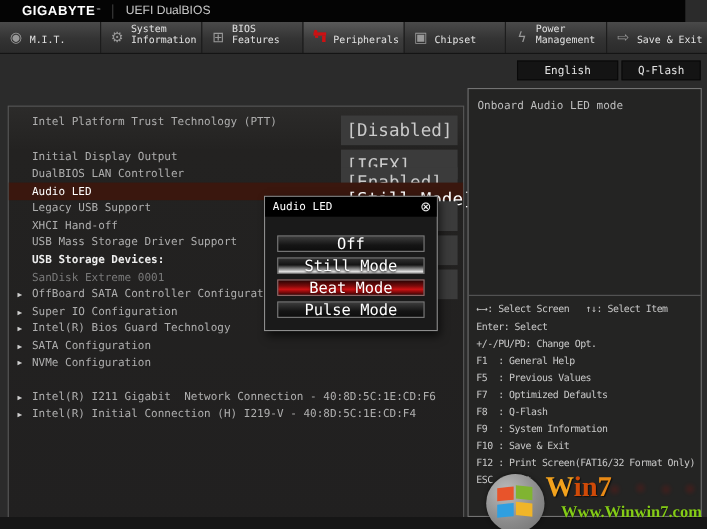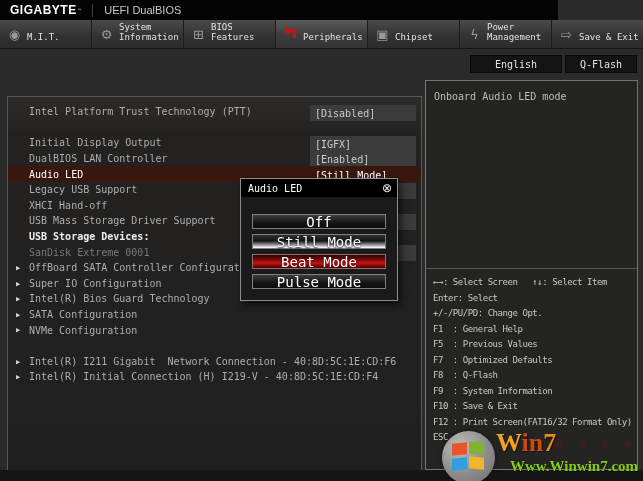--- a/index.html
+++ b/index.html
@@ -5,22 +5,22 @@
   html,body{margin:0;padding:0;}
   body{
     width:643px;height:481px;overflow:hidden;position:relative;
     background:#2b2b2b;
     font-family:"DejaVu Sans Mono", monospace;
     -webkit-font-smoothing:antialiased;
   }
   .screen{position:absolute;inset:0;}
 
   
-  .topbar{position:absolute;left:0;top:0;width:558px;height:20px;background:#040404;
-          display:flex;align-items:center;padding-left:10px;box-sizing:border-box;}
+  .topbar{position:absolute;left:0;top:0;width:623px;height:20px;background:#040404;
+          display:flex;align-items:center;padding-left:20px;box-sizing:border-box;}
   .brand{font-family:"Liberation Sans",sans-serif;font-weight:bold;color:#fff;
          font-size:12px;letter-spacing:.5px;}
   .brand-tm{color:#bbb;font-size:6px;vertical-align:super;margin-left:1px;}
   .topbar-divider{width:1px;height:13px;background:#3d3d3d;margin:0 11px;}
   .product{color:#c9c9c9;font-size:11px;font-family:"Liberation Sans",sans-serif;}
 
   
   .tabbar{position:absolute;left:0;top:20px;width:643px;height:29px;display:flex;
           background:#1a1a1a;border-bottom:1px solid #141414;box-sizing:border-box;}
   .tab{flex:1 1 0;display:flex;align-items:stretch;gap:5px;padding:2px 2px 2px 7px;
@@ -44,23 +44,23 @@
   .left-panel{position:absolute;left:7px;top:96px;width:415px;height:390px;
               border:1px solid #585858;box-sizing:border-box;
               background:linear-gradient(#2c2b2a,#232221 40px,#212020);}
   .rows{padding-top:7px;}
   .srow{height:15.6px;display:flex;align-items:center;position:relative;
         padding-left:21px;color:#aeaeae;font-size:10px;box-sizing:border-box;cursor:default;}
   .srow .arrow{position:absolute;left:8px;top:4px;font-size:7px;color:#cfcfcf;line-height:8px;}
   .srow.bold{color:#ededed;font-weight:bold;}
   .srow.dim{color:#797979;}
   .srow.selected{background:#3a170e;color:#ffffff;}
-  .sval{position:absolute;left:302px;top:1px;width:106px;height:16px;
+  .sval{position:absolute;left:302px;top:1px;width:106px;height:27px;
         background:#3b3b3b;color:#cacaca;display:flex;align-items:center;
-        padding-left:5px;box-sizing:border-box;font-size:10px;white-space:pre;}
+        padding-left:5px;box-sizing:border-box;font-size:16px;white-space:pre;}
   .srow.selected .sval{background:transparent;color:#fff;}
   .spacer{height:15.6px;}
   .row-label{white-space:pre;}
 
   .right-panel{position:absolute;left:425px;top:80px;width:213px;height:390px;
                border:1px solid #737373;box-sizing:border-box;background:#242423;}
   .help-desc{height:188px;box-sizing:border-box;padding:10px 8px;color:#bdbdbd;
              font-size:10px;border-bottom:1px solid #585858;}
   .keys{padding:6px 6px 0 7px;}
   .key-line{color:#c9c9c9;font-size:9px;letter-spacing:-0.45px;line-height:15.5px;

